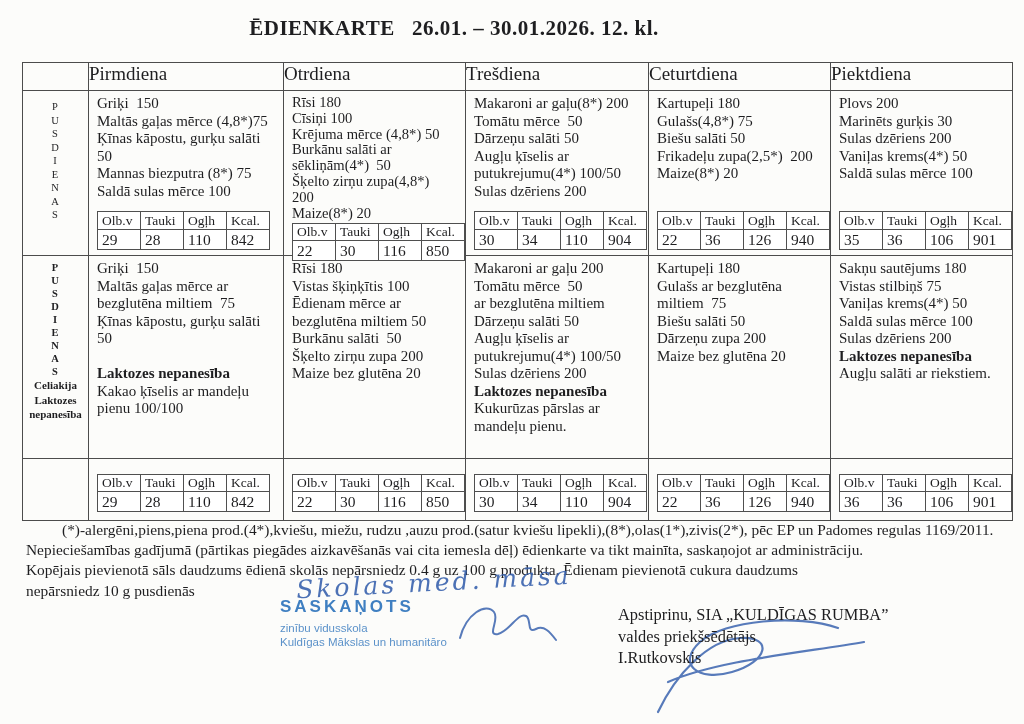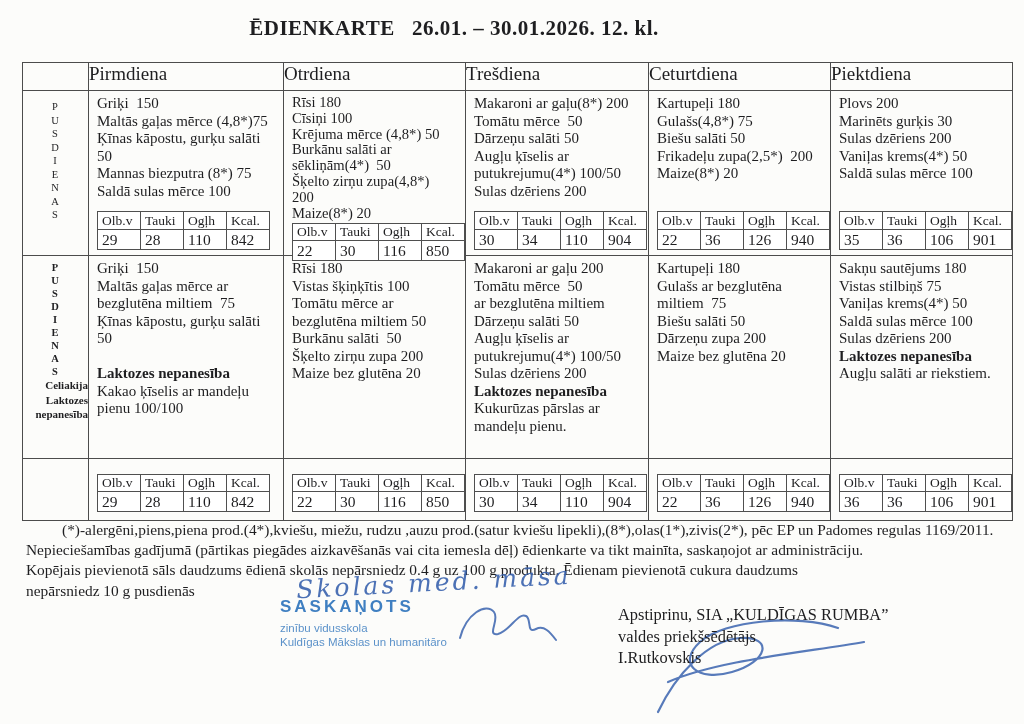--- a/index.html
+++ b/index.html
@@ -36,21 +36,21 @@
   table.mini td{
     border:1.2px solid #4f4f4f;font-size:13.5px;padding:0 4px;height:16px;
     min-width:34px;
   }
   table.mini tr.vals td{font-size:15.5px;height:19px;}
   td.lblcell{text-align:center;}
   .lbl-inner1{padding-top:9px;}
   .lbl-inner2{padding-top:5px;}
   .vletter{font-size:10.5px;line-height:13.5px;letter-spacing:1px;}
   .r2 .vletter{font-weight:bold;line-height:13px;}
-  .lbl-extra{font-weight:bold;font-size:11px;line-height:14.5px;text-align:right;}
+  .lbl-extra{font-weight:bold;font-size:11px;line-height:14.5px;}
   td.ntrcell{padding:0;}
   .ntr-pad{padding:15px 0 0 8px;}
   .footer{
     position:absolute;left:26px;top:520px;width:980px;
     font-size:15.4px;line-height:20.2px;
   }
   .footer .f1{padding-left:36px;font-family:Liberation Serif, serif;}
   .hand{
     position:absolute;left:296px;top:568px;
     font-size:25px;font-style:italic;color:var(--ink-blue,#3a63ae);
@@ -291,21 +291,21 @@
               <div class="menu-line">Kakao ķīselis ar mandeļu</div>
               <div class="menu-line">pienu 100/100</div>
             </div>
           </div>
         </td>
       <td class="daycell">
           <div class="abs">
             <div>
               <div class="menu-line">Rīsi 180</div>
               <div class="menu-line">Vistas šķiņķītis 100</div>
-              <div class="menu-line">Tomātu mērce ar</div>
+              <div class="menu-line">Ēdienam mērce ar</div>
               <div class="menu-line">bezglutēna miltiem 50</div>
               <div class="menu-line">Burkānu salāti  50</div>
               <div class="menu-line">Šķelto zirņu zupa 200</div>
               <div class="menu-line">Maize bez glutēna 20</div>
             </div>
           </div>
         </td>
       <td class="daycell">
           <div class="abs">
             <div>

